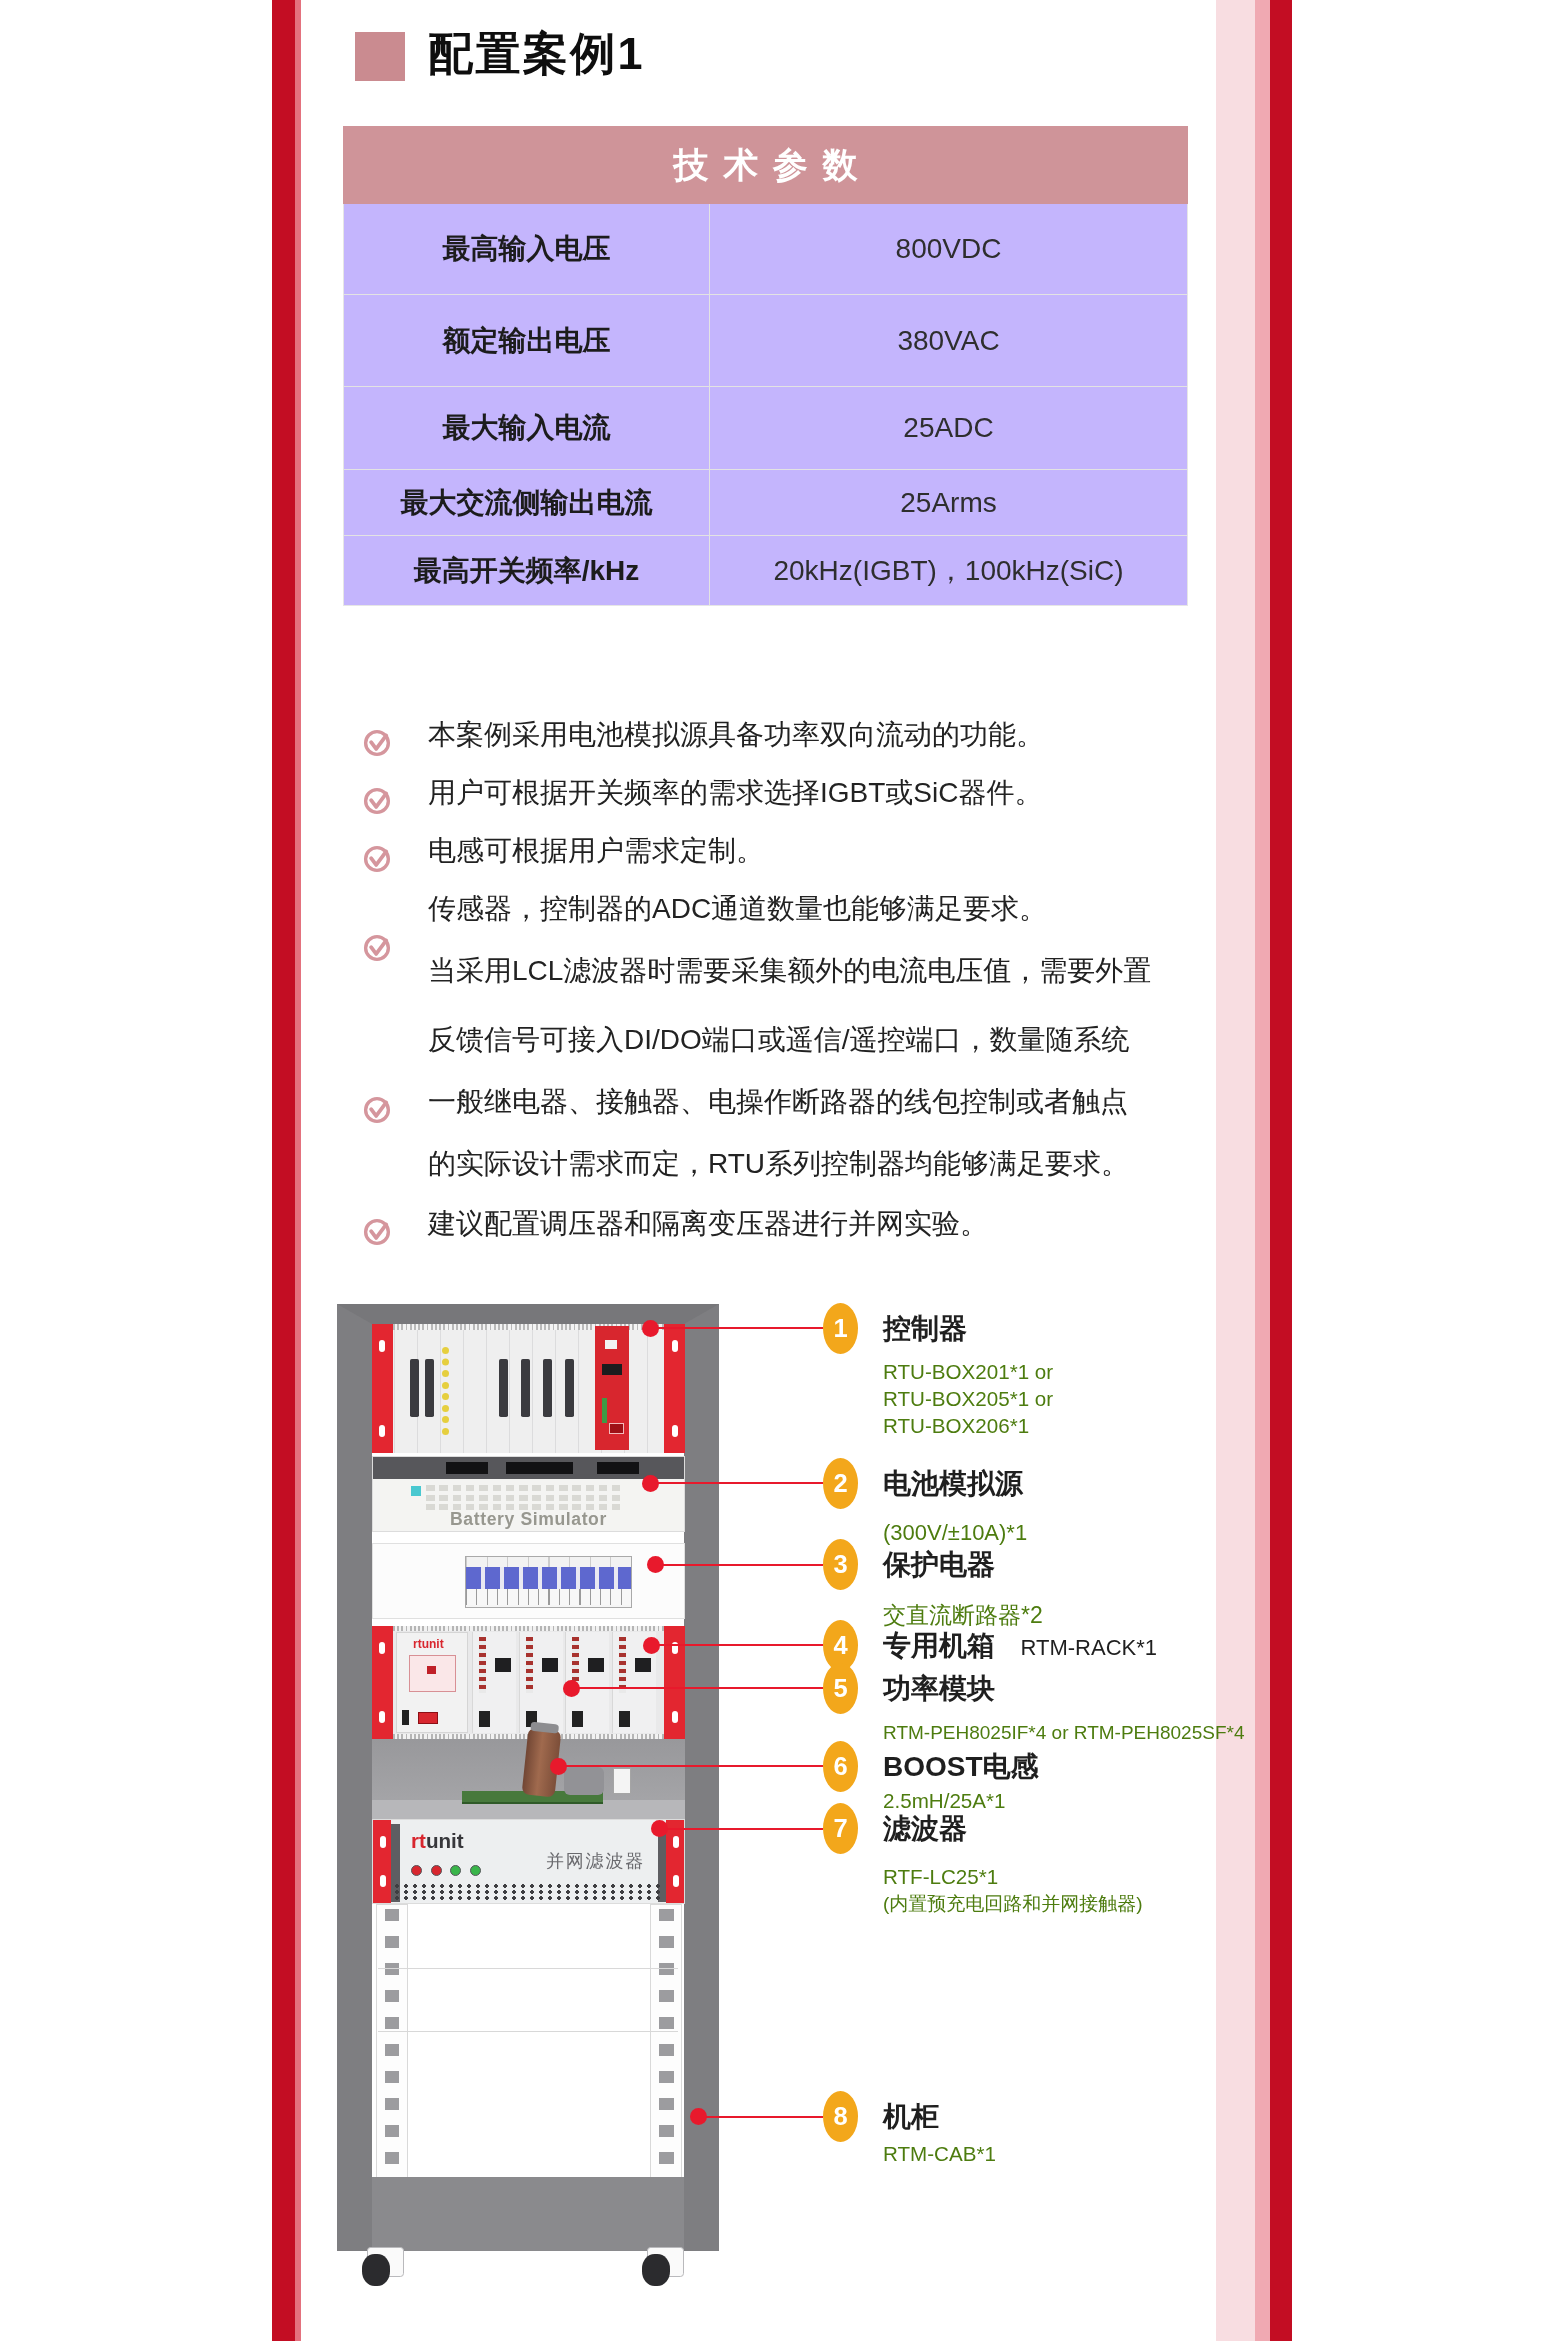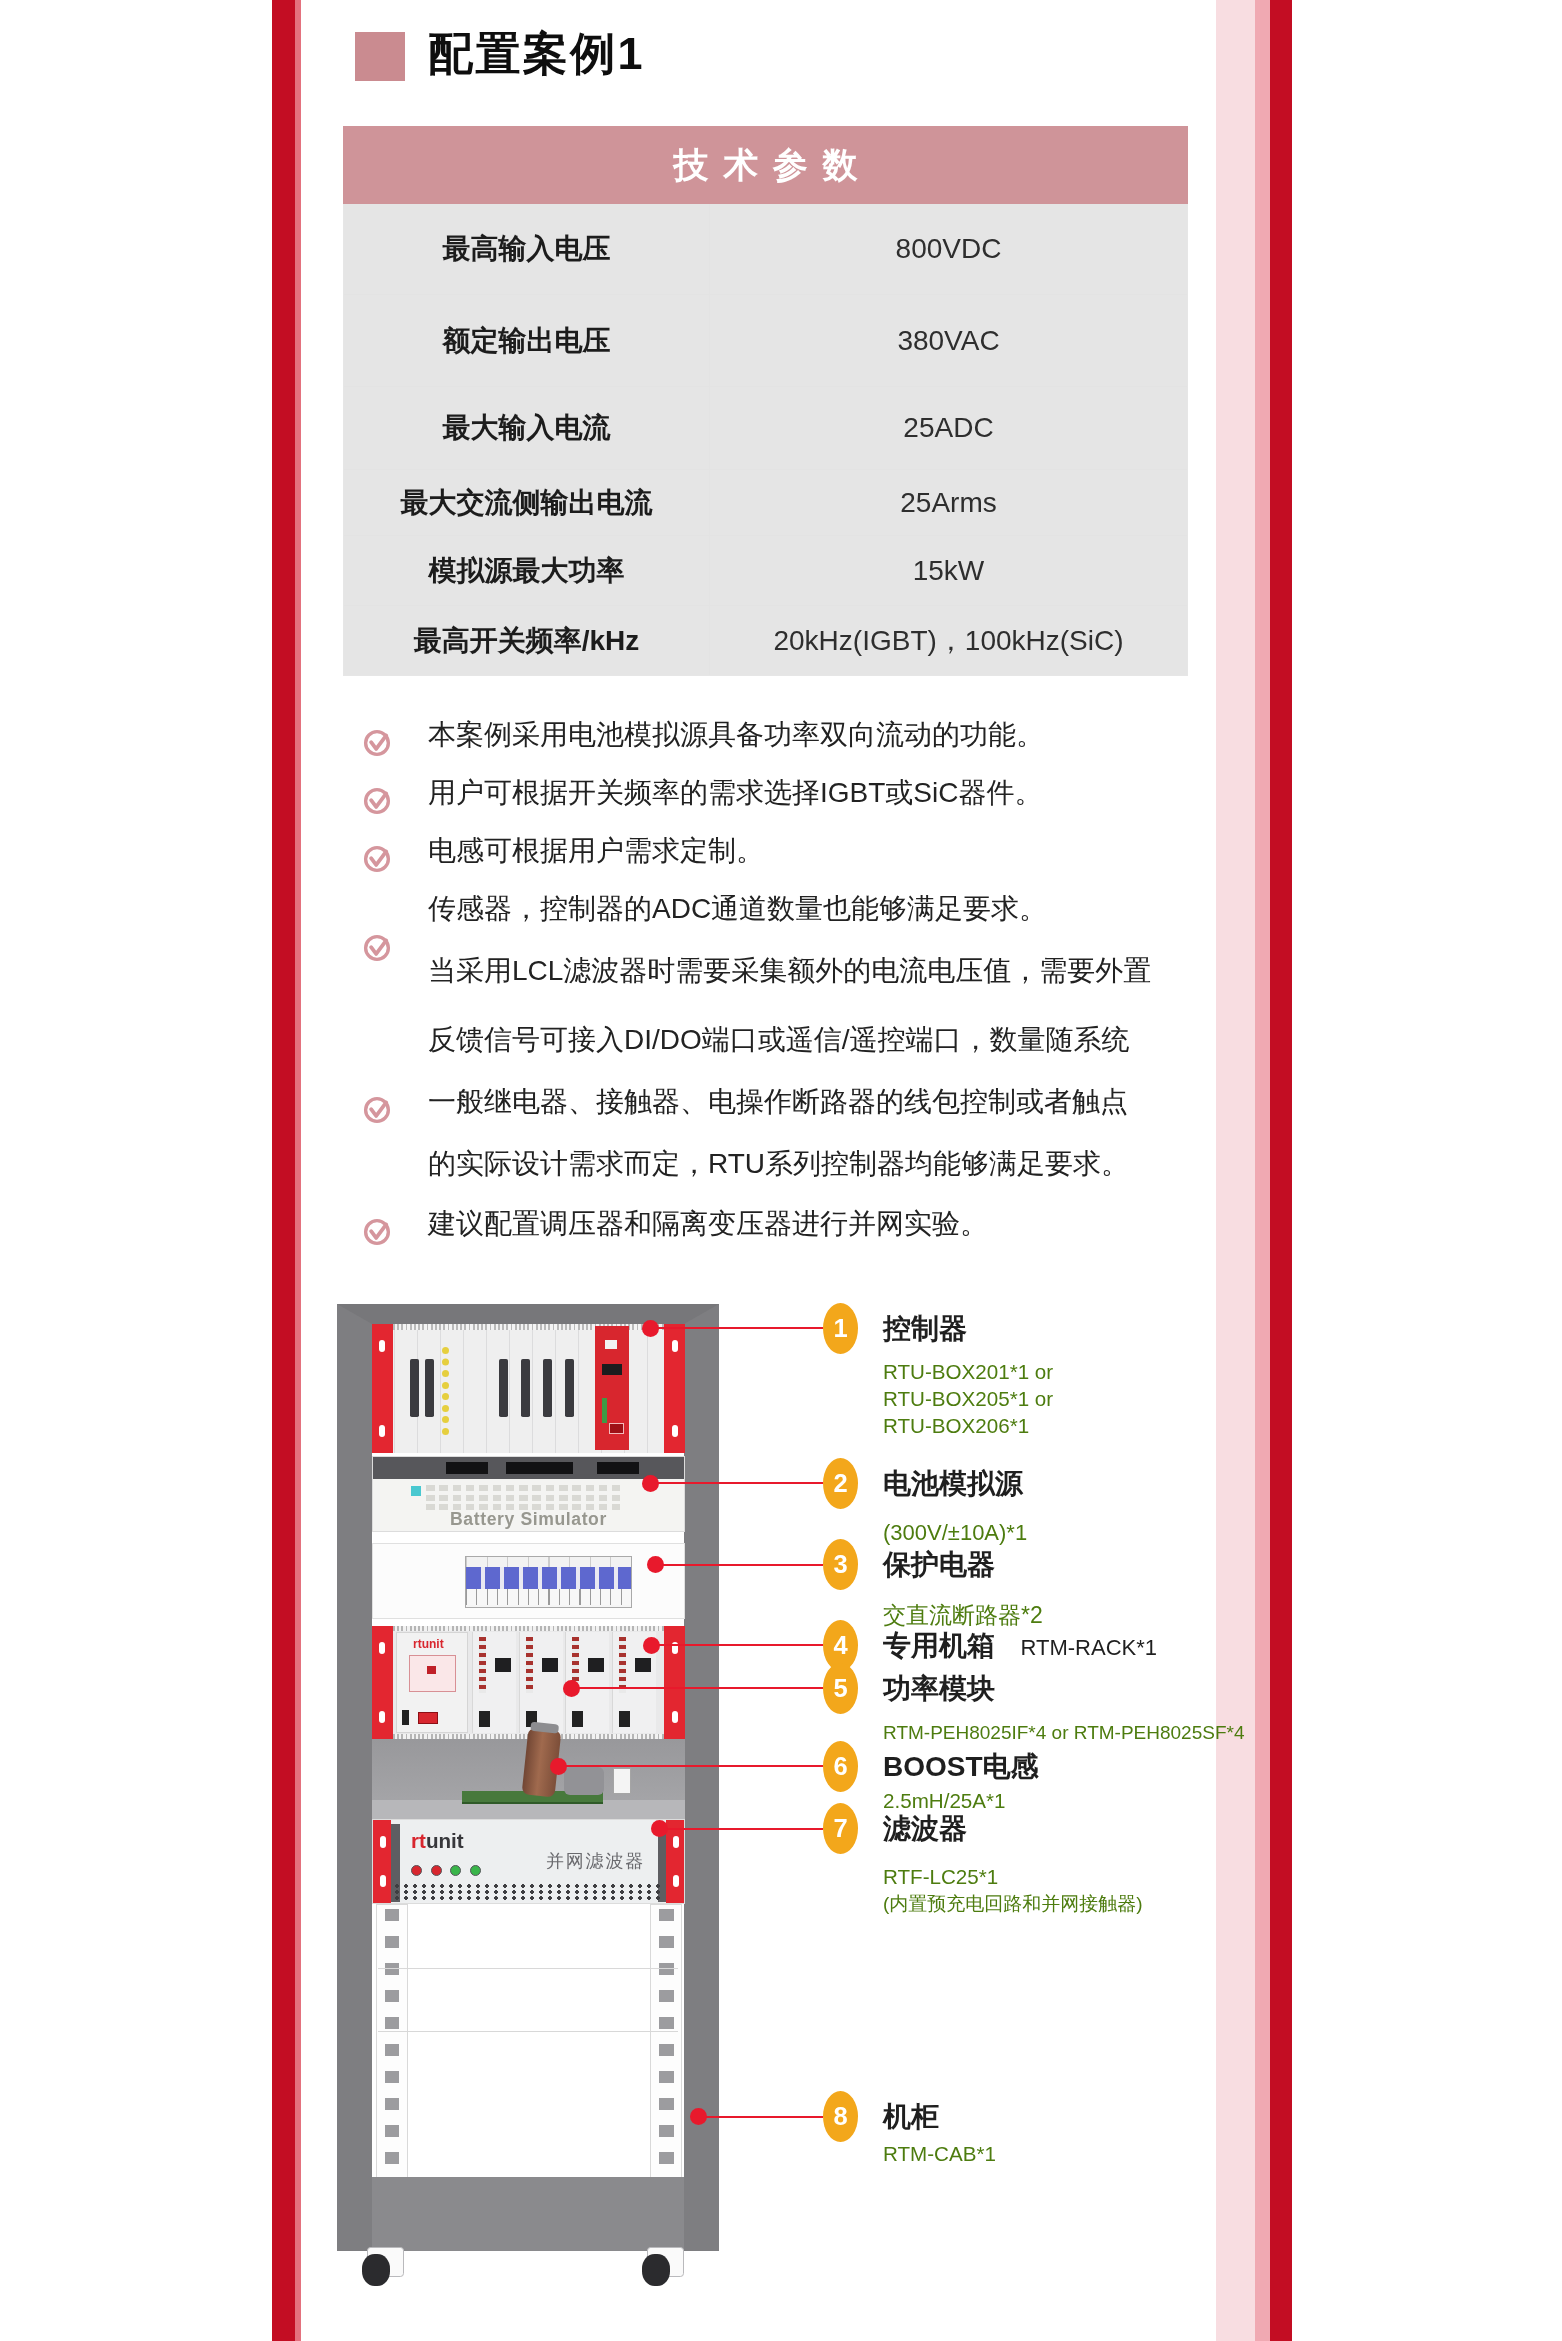--- a/index.html
+++ b/index.html
@@ -14,21 +14,21 @@
   .band-right-dark{left:1270px;top:0;width:22px;height:2342px;background:#c30d23;}
   
   .title-square{left:355px;top:32px;width:50px;height:49px;background:#ca8b90;}
   .page-title{left:428px;top:23px;height:61px;line-height:61px;
     font-size:45px;font-weight:700;color:#0e0e0e;letter-spacing:2.4px;white-space:nowrap;}
   
   .spec-table{left:343px;top:126px;width:845px;}
   .spec-header{height:78px;background:#cf9499;color:#fff;font-size:35px;font-weight:700;
     display:flex;align-items:center;justify-content:center;letter-spacing:14.6px;text-indent:14.6px;}
   .spec-body{border:1.2px solid #e6e6e6;border-top:none;}
-  .spec-row{display:flex;border-top:1.2px solid #e3e3e3;background:#e5e5e5;}
+  .spec-row{display:flex;border-top:1.2px solid #e3e3e3;background:#c4b5fd;}
   .spec-row:first-child{border-top:none;}
   .spec-cell{display:flex;align-items:center;justify-content:center;font-size:28px;}
   .spec-label{width:365px;font-weight:700;color:#1c1c1c;border-right:1.2px solid #e3e3e3;}
   .spec-value{flex:1;color:#2e2e2e;font-weight:400;}
   
   .note{left:361px;display:flex;align-items:center;}
   .note-icon{width:32px;height:32px;flex:0 0 32px;margin-top:15px;}
   .note-text{margin-left:35px;font-size:28px;font-weight:500;color:#222;}
   .note-line{height:62px;line-height:62px;white-space:nowrap;}
   
@@ -150,24 +150,20 @@
       <div class="spec-cell spec-label">额定输出电压</div>
       <div class="spec-cell spec-value">380VAC</div>
     </div>
     <div class="spec-row" style="height:82px">
       <div class="spec-cell spec-label">最大输入电流</div>
       <div class="spec-cell spec-value">25ADC</div>
     </div>
     <div class="spec-row" style="height:65px">
       <div class="spec-cell spec-label">最大交流侧输出电流</div>
       <div class="spec-cell spec-value">25Arms</div>
-    </div>
-    <div class="spec-row" style="height:69px">
-      <div class="spec-cell spec-label">模拟源最大功率</div>
-      <div class="spec-cell spec-value">15kW</div>
     </div>
     <div class="spec-row" style="height:69px">
       <div class="spec-cell spec-label">最高开关频率/kHz</div>
       <div class="spec-cell spec-value">20kHz(IGBT)，100kHz(SiC)</div>
     </div>
   </div>
 </div>
 
 
 <svg width="0" height="0">

